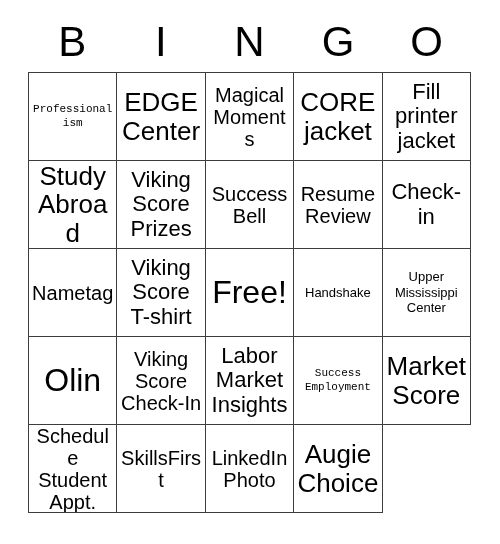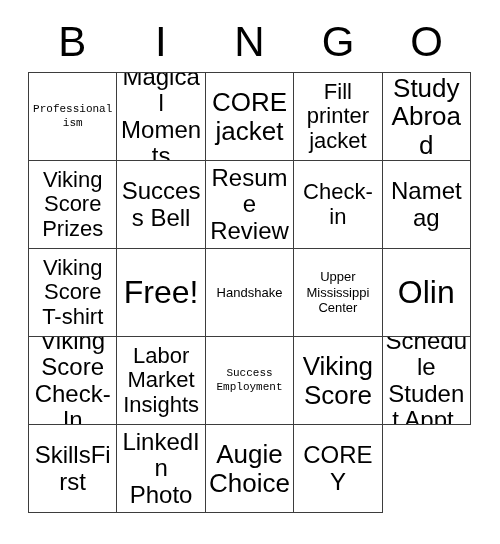--- a/index.html
+++ b/index.html
@@ -69,41 +69,44 @@
     display: block;
     width: 100%;
     text-align: center;
     line-height: 1.08;
     word-wrap: break-word;
     color: #000000;
   }
   
   .s-xs .cell-text { font-size: 11px; line-height: 1.22; font-family: Liberation Mono, monospace; }
   .s-sm .cell-text { font-size: 13px; line-height: 1.2; }
-  .s-md .cell-text { font-size: 24px; line-height: 1.1; }
+  .s-md .cell-text { font-size: 20px; line-height: 1.1; }
   .s-lg .cell-text { font-size: 22px; line-height: 1.1; }
   .s-xl .cell-text { font-size: 26px; line-height: 1.08; }
   .s-xxl .cell-text { font-size: 32px; line-height: 1.05; }
 </style>
 </head>
 <body>
 
 <div id="card">
 
   <div id="header-row">
     <div class="header-letter">B</div>
     <div class="header-letter">I</div>
     <div class="header-letter">N</div>
     <div class="header-letter">G</div>
     <div class="header-letter">O</div>
   </div>
 
   <div id="grid">
       <div class="cell s-xs">
         <span class="cell-text">Professionalism</span>
+      </div>
+      <div class="cell s-xl">
+        <span class="cell-text">EDGE Center</span>
       </div>
       <div class="cell s-md">
         <span class="cell-text">Magical Moments</span>
       </div>
       <div class="cell s-xl">
         <span class="cell-text">CORE jacket</span>
       </div>
       <div class="cell s-lg">
         <span class="cell-text">Fill printer jacket</span>
       </div>
@@ -143,32 +146,29 @@
       <div class="cell s-md">
         <span class="cell-text">Viking Score Check-In</span>
       </div>
       <div class="cell s-lg">
         <span class="cell-text">Labor Market Insights</span>
       </div>
       <div class="cell s-xs">
         <span class="cell-text">Success Employment</span>
       </div>
       <div class="cell s-xl">
-        <span class="cell-text">Viking Score</span>
+        <span class="cell-text">Market Score</span>
       </div>
       <div class="cell s-md">
         <span class="cell-text">Schedule Student Appt.</span>
       </div>
       <div class="cell s-md">
         <span class="cell-text">SkillsFirst</span>
       </div>
       <div class="cell s-md">
         <span class="cell-text">LinkedIn Photo</span>
       </div>
       <div class="cell s-xl">
         <span class="cell-text">Augie Choice</span>
       </div>
-      <div class="cell s-md">
-        <span class="cell-text">COREY</span>
-      </div>
     </div>
 
 </div>
 
 </body></html>

